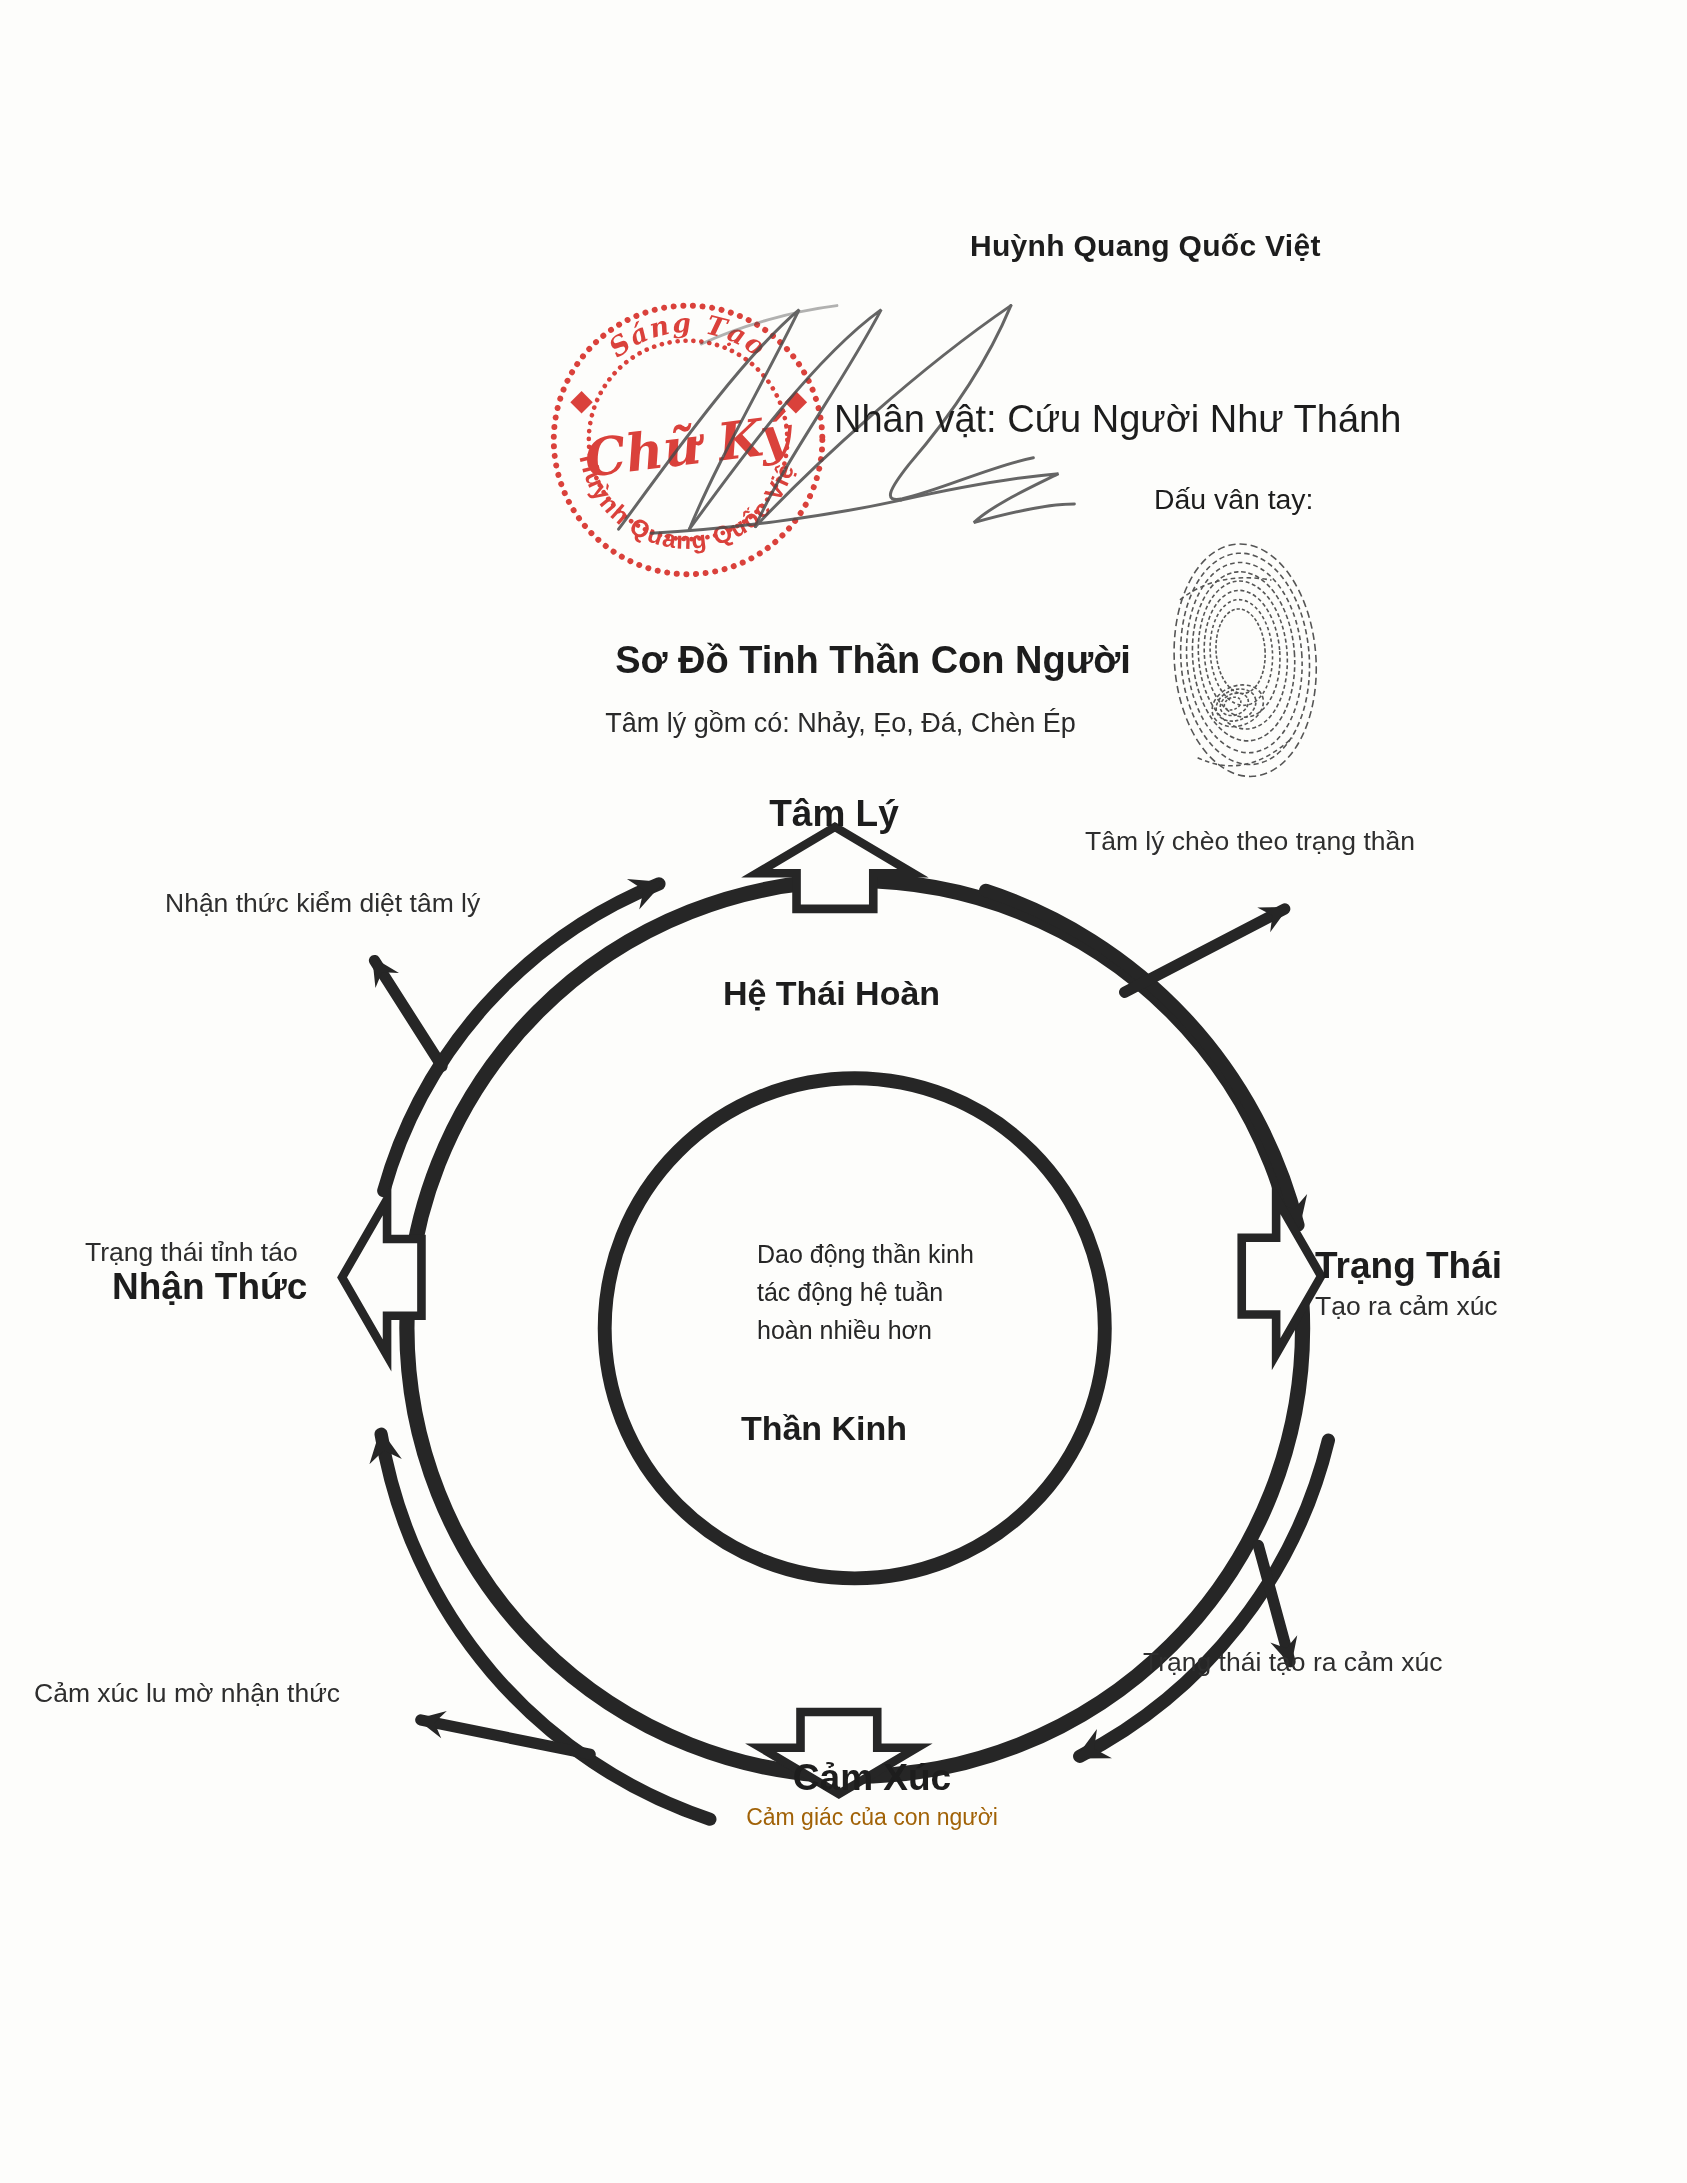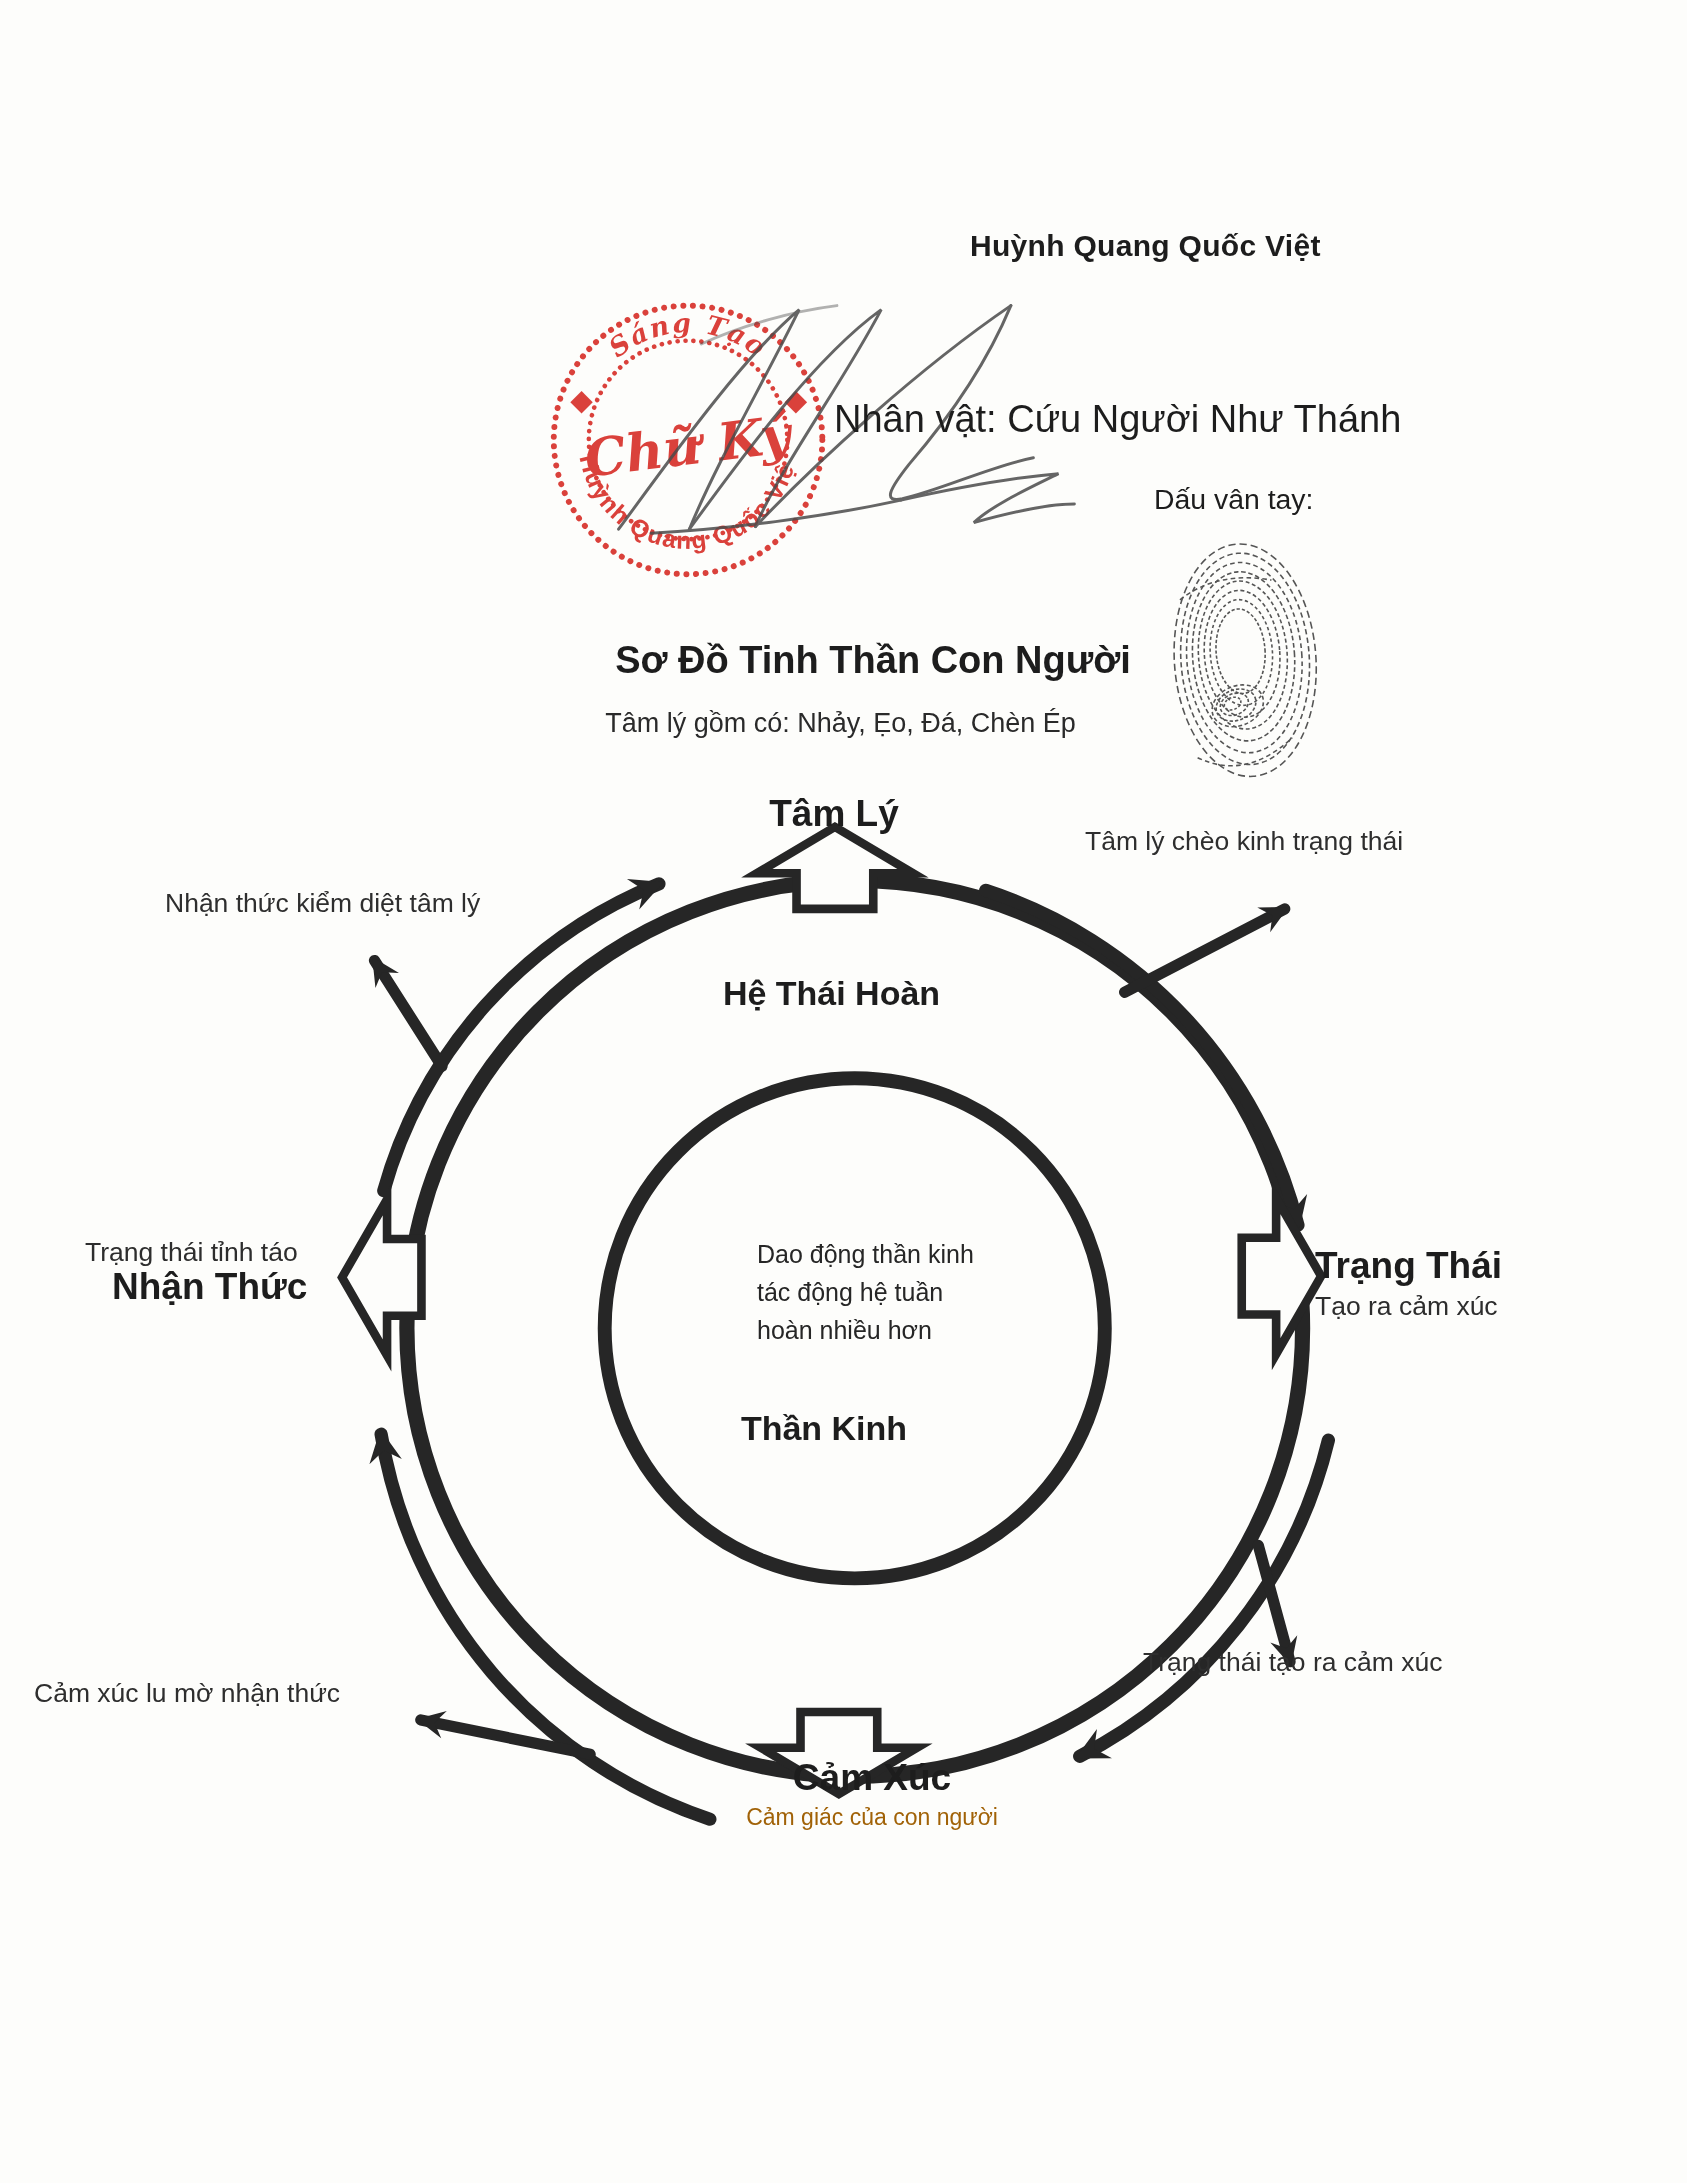--- a/index.html
+++ b/index.html
@@ -145,19 +145,19 @@
 
   <div class="t lbl-tinhtao">Trạng thái tỉnh táo</div>
   <div class="t lbl-nhanthuc">Nhận Thức</div>
 
   <div class="t lbl-trangthai">Trạng Thái</div>
   <div class="t lbl-taoracamxuc">Tạo ra cảm xúc</div>
 
   <div class="t lbl-camxuc">Cảm Xúc</div>
   <div class="t lbl-camgiac">Cảm giác của con người</div>
 
-  <div class="t ann-tr">Tâm lý chèo kinh trạng thái</div>
+  <div class="t ann-tr">Tâm lý chèo theo trạng thần</div>
   <div class="t ann-tl">Nhận thức kiểm diệt tâm lý</div>
   <div class="t ann-br">Trạng thái tạo ra cảm xúc</div>
   <div class="t ann-bl">Cảm xúc lu mờ nhận thức</div>
 
 </div>
 
 
 </body></html>

